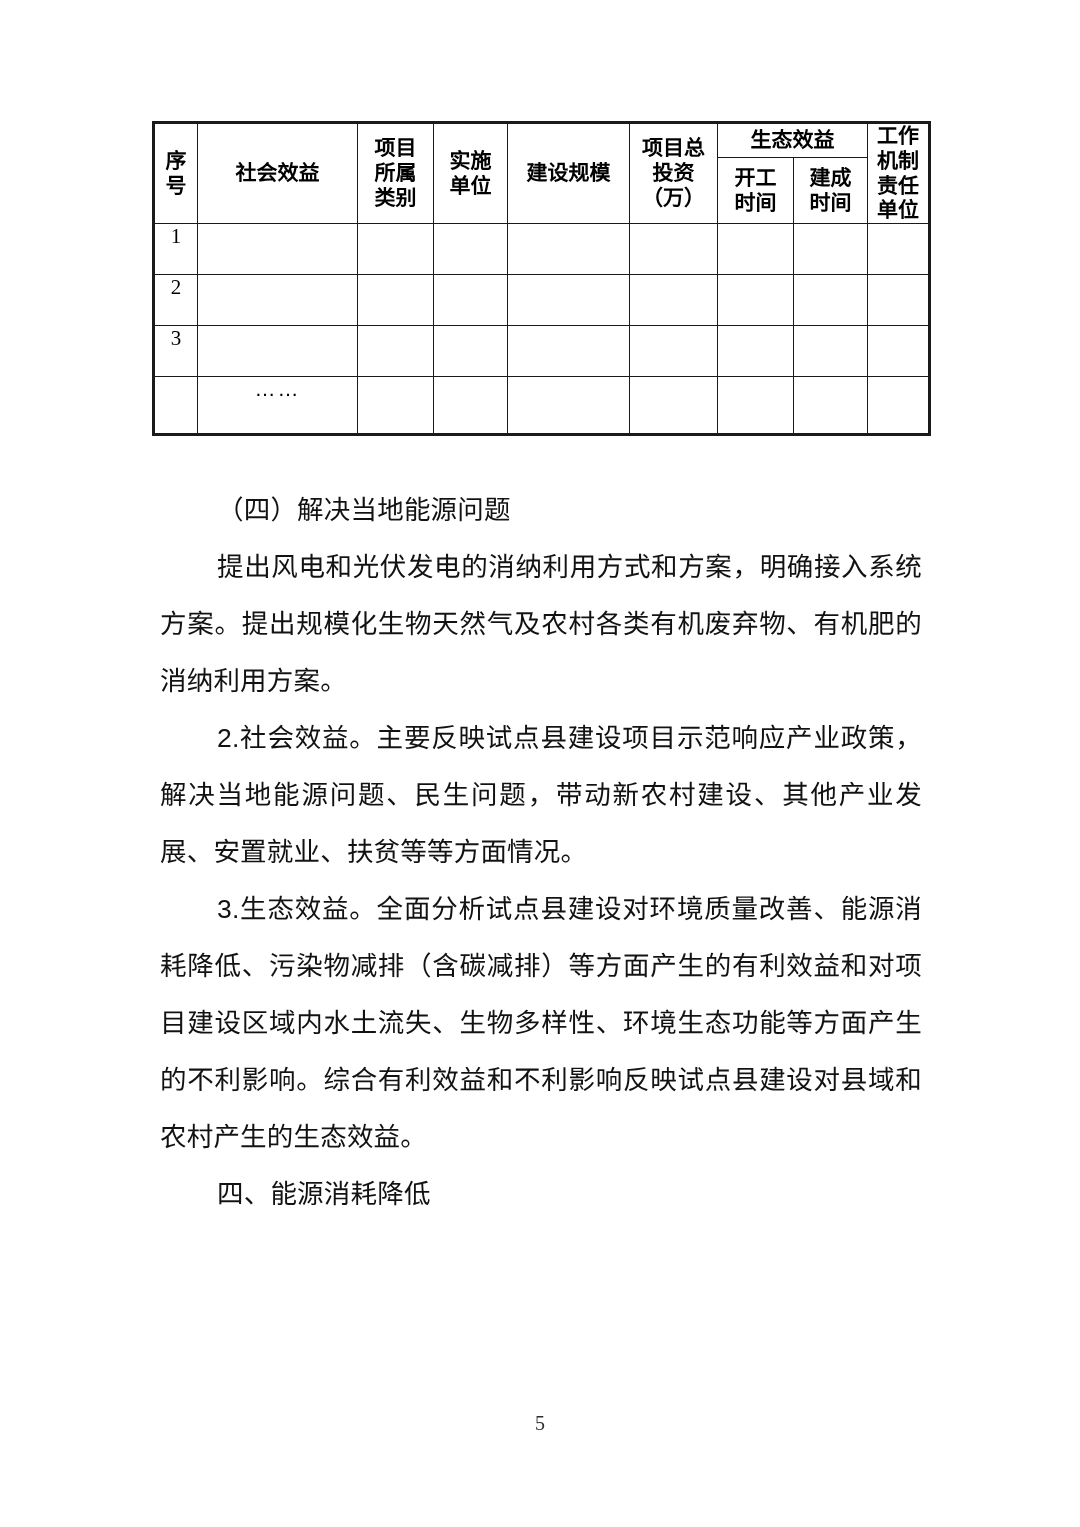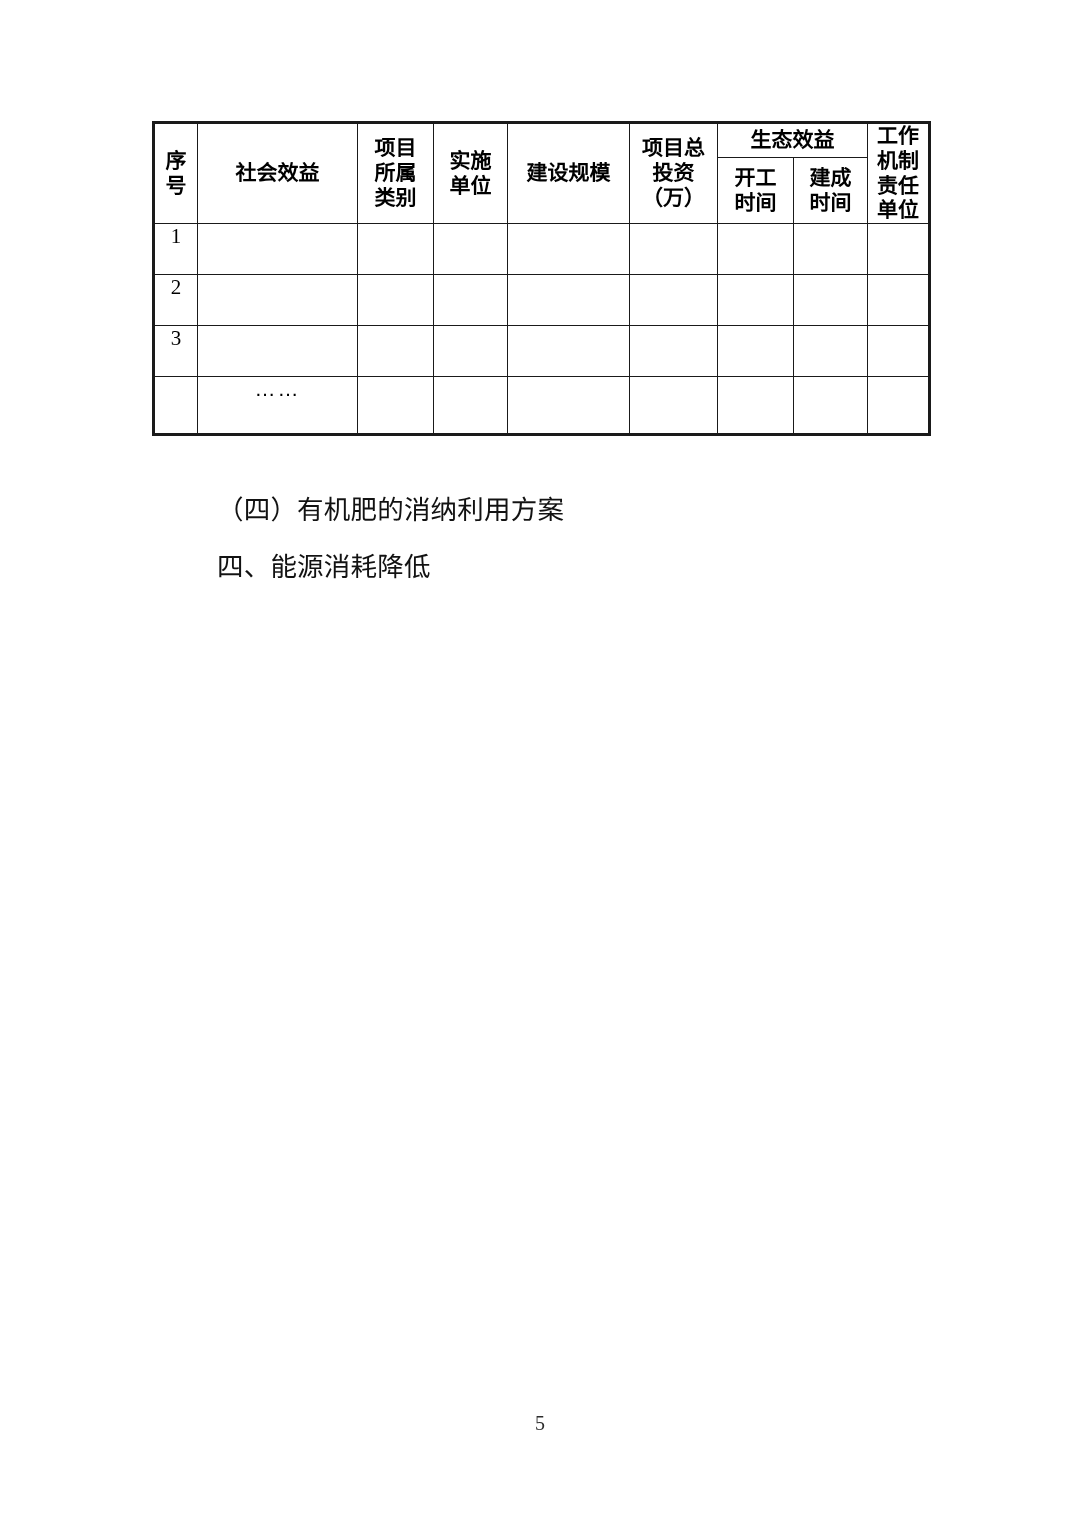--- a/index.html
+++ b/index.html
@@ -225,19 +225,22 @@
           <td></td>
           <td></td>
           <td></td>
           <td></td>
         </tr>
       </tbody>
     </table>
   </div>
 
   <div class="content">
-    <p class="para heading">（四）有机肥的消纳利用方案</p>
+    <p class="para heading">（四）解决当地能源问题</p>
+    <p class="para indent2">提出风电和光伏发电的消纳利用方式和方案，明确接入系统方案。提出规模化生物天然气及农村各类有机废弃物、有机肥的消纳利用方案。</p>
+    <p class="para indent2">2.社会效益。主要反映试点县建设项目示范响应产业政策，解决当地能源问题、民生问题，带动新农村建设、其他产业发展、安置就业、扶贫等等方面情况。</p>
+    <p class="para indent2">3.生态效益。全面分析试点县建设对环境质量改善、能源消耗降低、污染物减排（含碳减排）等方面产生的有利效益和对项目建设区域内水土流失、生物多样性、环境生态功能等方面产生的不利影响。综合有利效益和不利影响反映试点县建设对县域和农村产生的生态效益。</p>
     <p class="para heading">四、能源消耗降低</p>
   </div>
 
   <div class="page-number">5</div>
 
 </div>
 
 </body></html>

